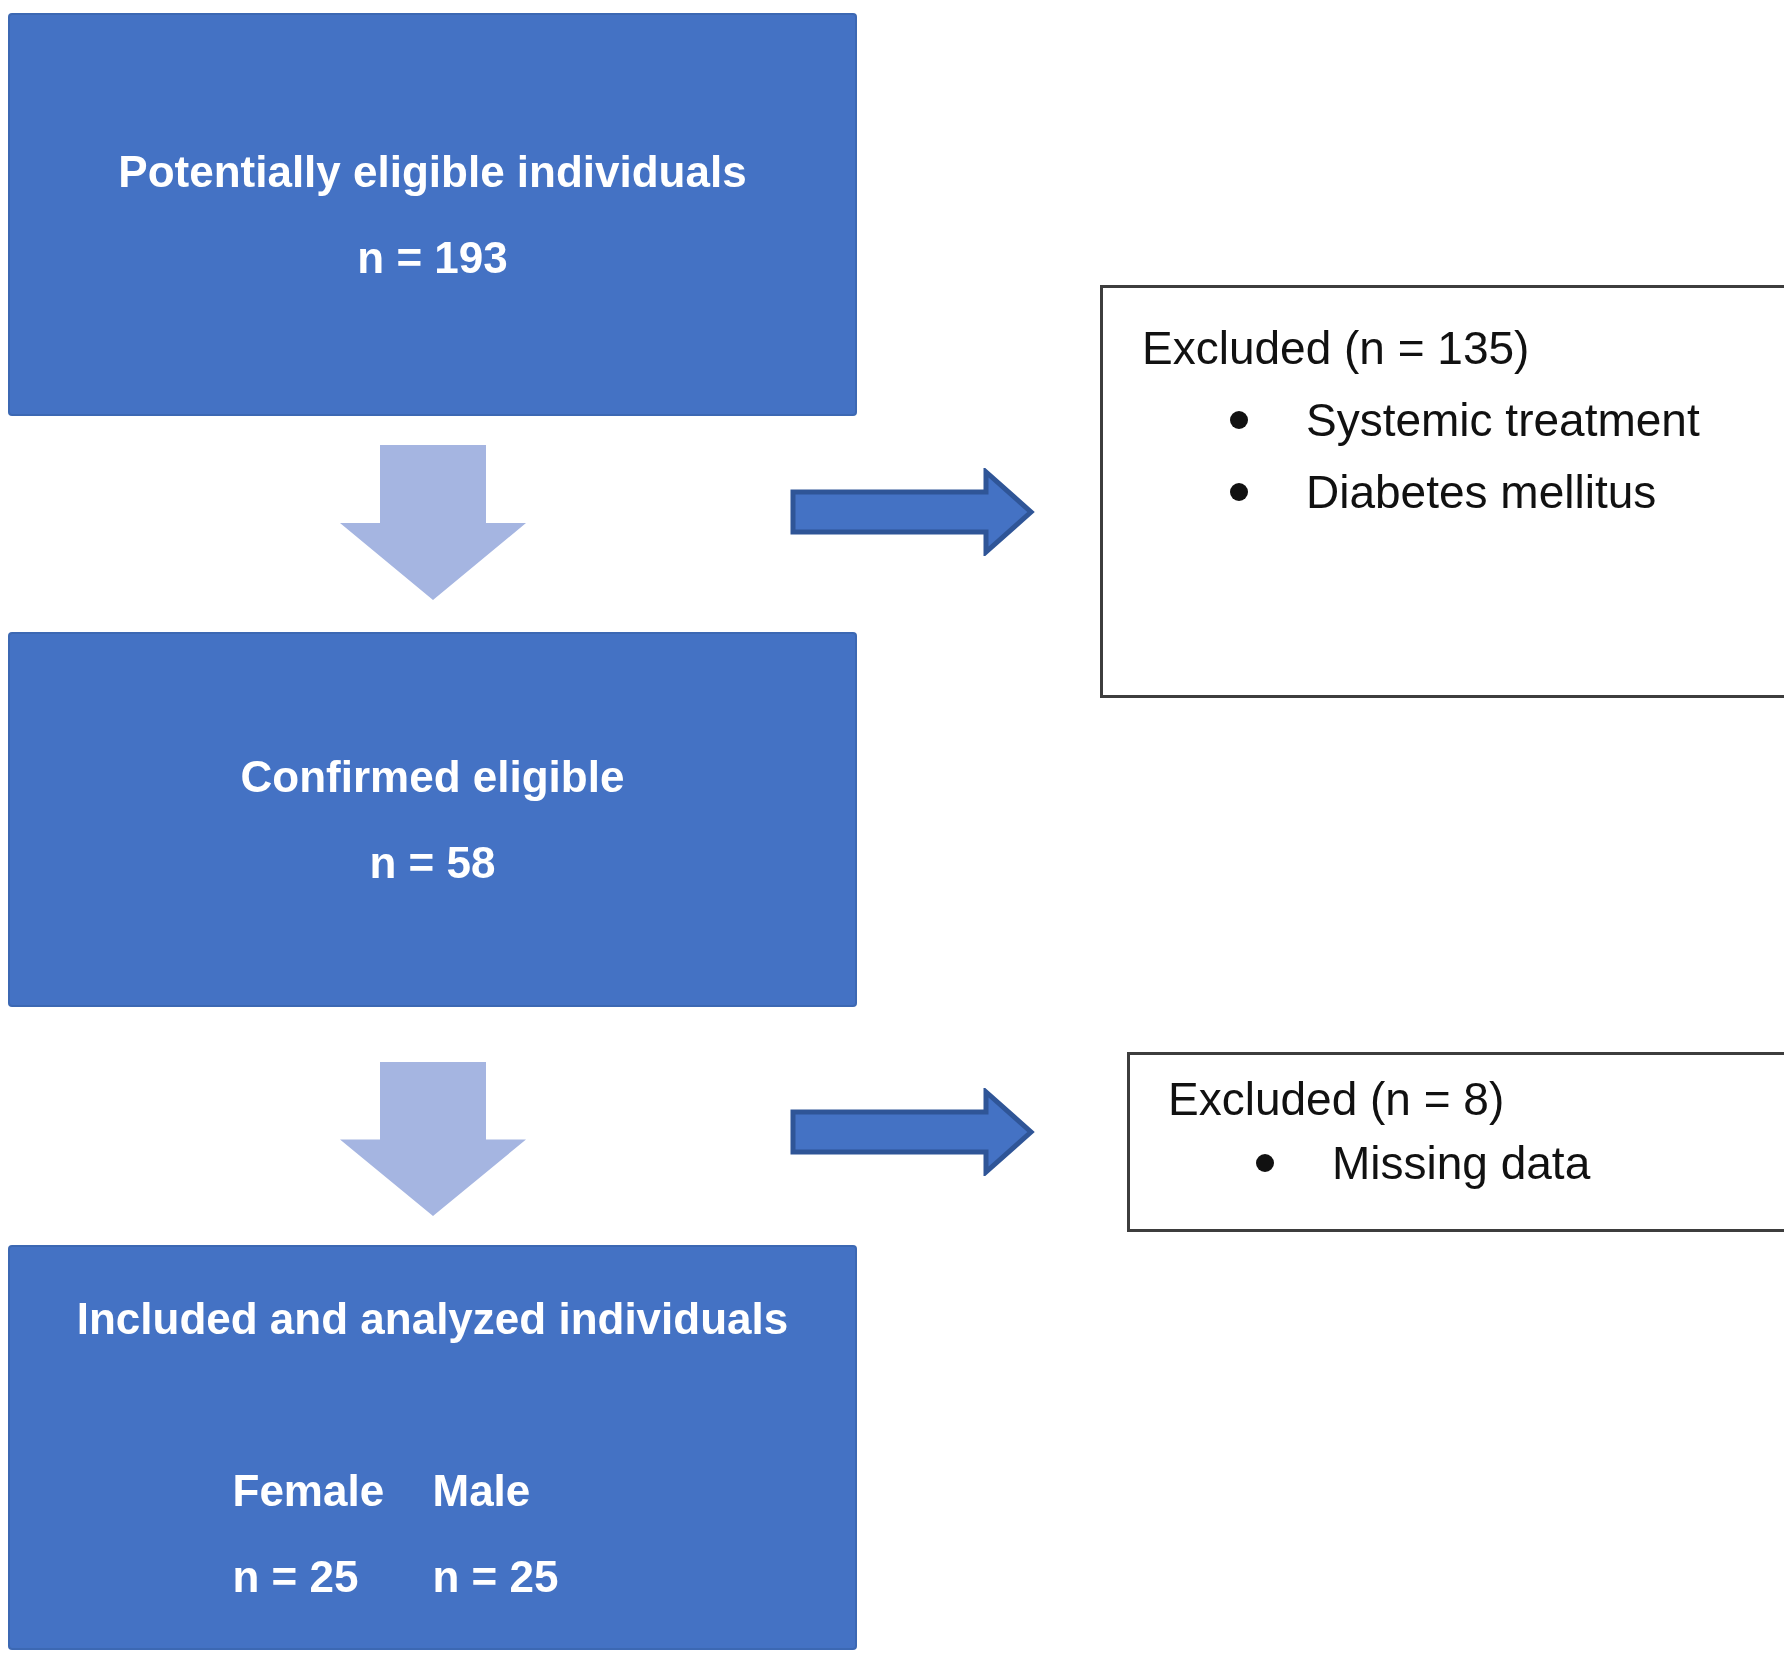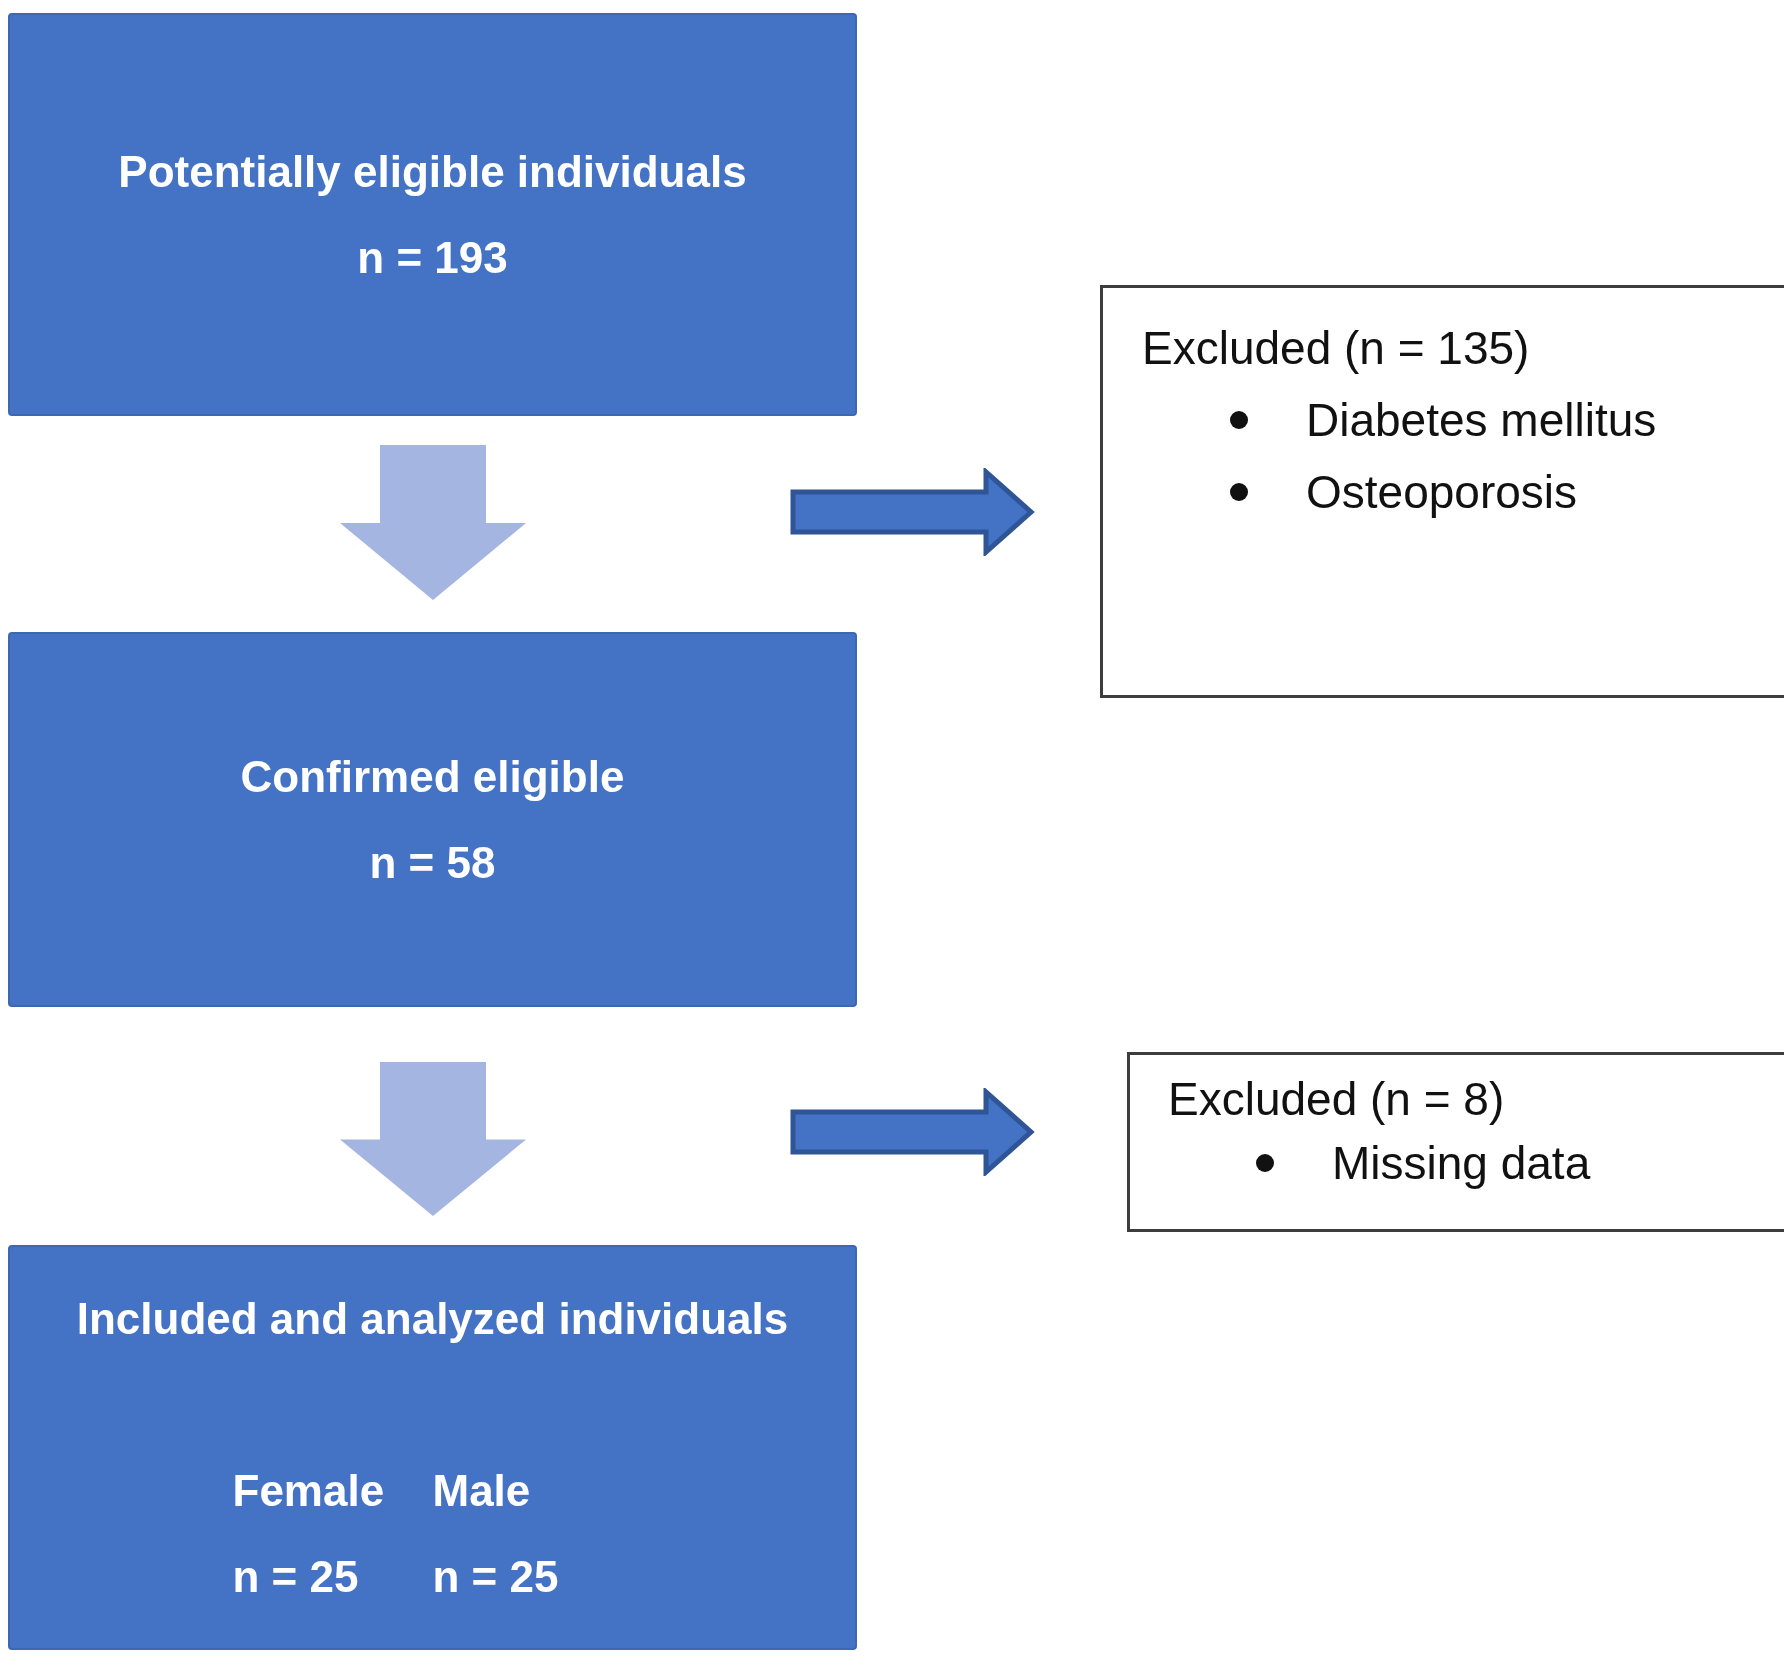--- a/index.html
+++ b/index.html
@@ -77,25 +77,25 @@
   <div class="flow-arrow" id="flow-arrow-1">
     <svg viewBox="0 0 246 88" preserveAspectRatio="none" aria-hidden="true">
       <polygon points="3,24 196,24 196,4 241,44 196,84 196,64 3,64"></polygon>
     </svg>
   </div>
 
   <div class="excluded-box" id="excluded1">
     <div class="xline xtitle">Excluded (n = 135)</div>
     <div class="xline">
       <span class="bullet-dot"></span>
-      <span class="bullet-text">Diabetes mellitus</span>
+      <span class="bullet-text">Systemic treatment</span>
     </div>
     <div class="xline">
       <span class="bullet-dot"></span>
-      <span class="bullet-text">Osteoporosis</span>
+      <span class="bullet-text">Diabetes mellitus</span>
     </div>
   </div>
 
   <div class="blue-box" id="box2">
     <div class="line">Confirmed eligible</div>
     <div class="line">n = 58</div>
   </div>
 
   <div class="down-arrow" id="down-arrow-2">
     <svg viewBox="0 0 186 155" preserveAspectRatio="none" aria-hidden="true">

